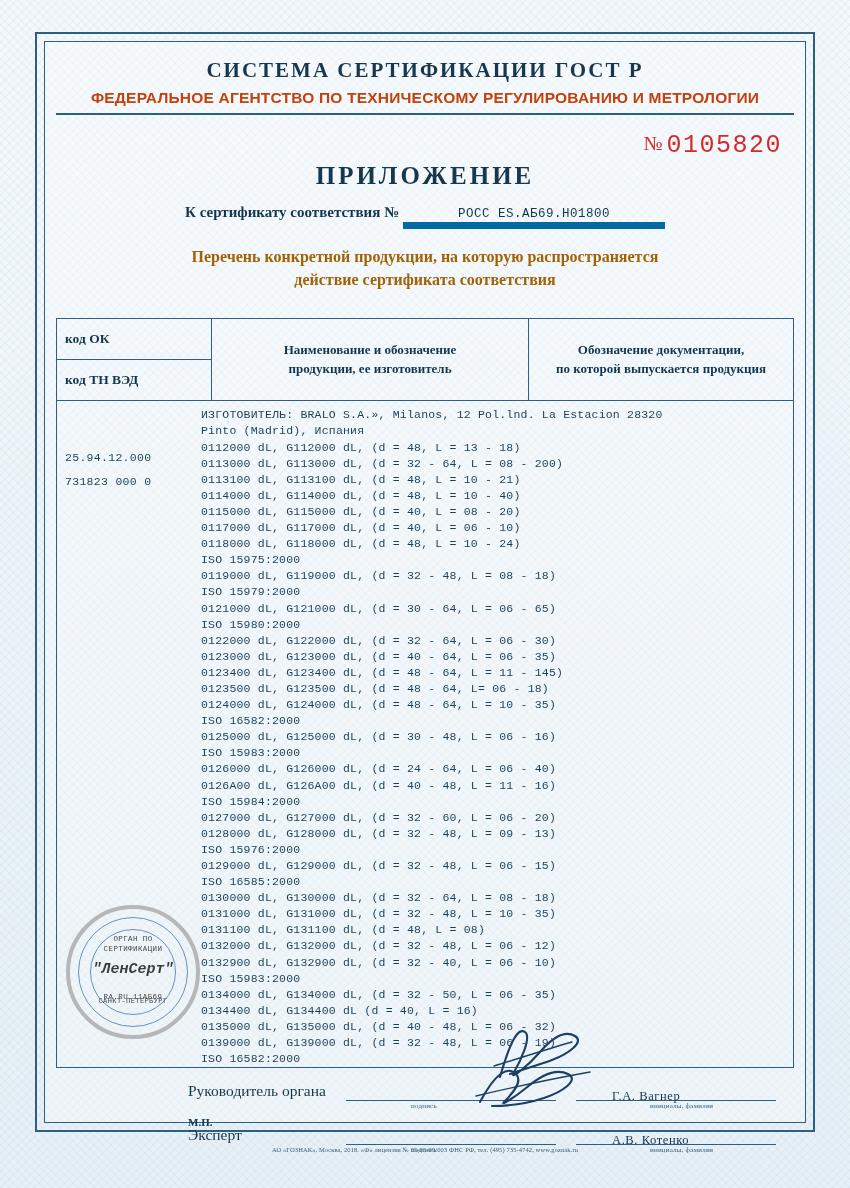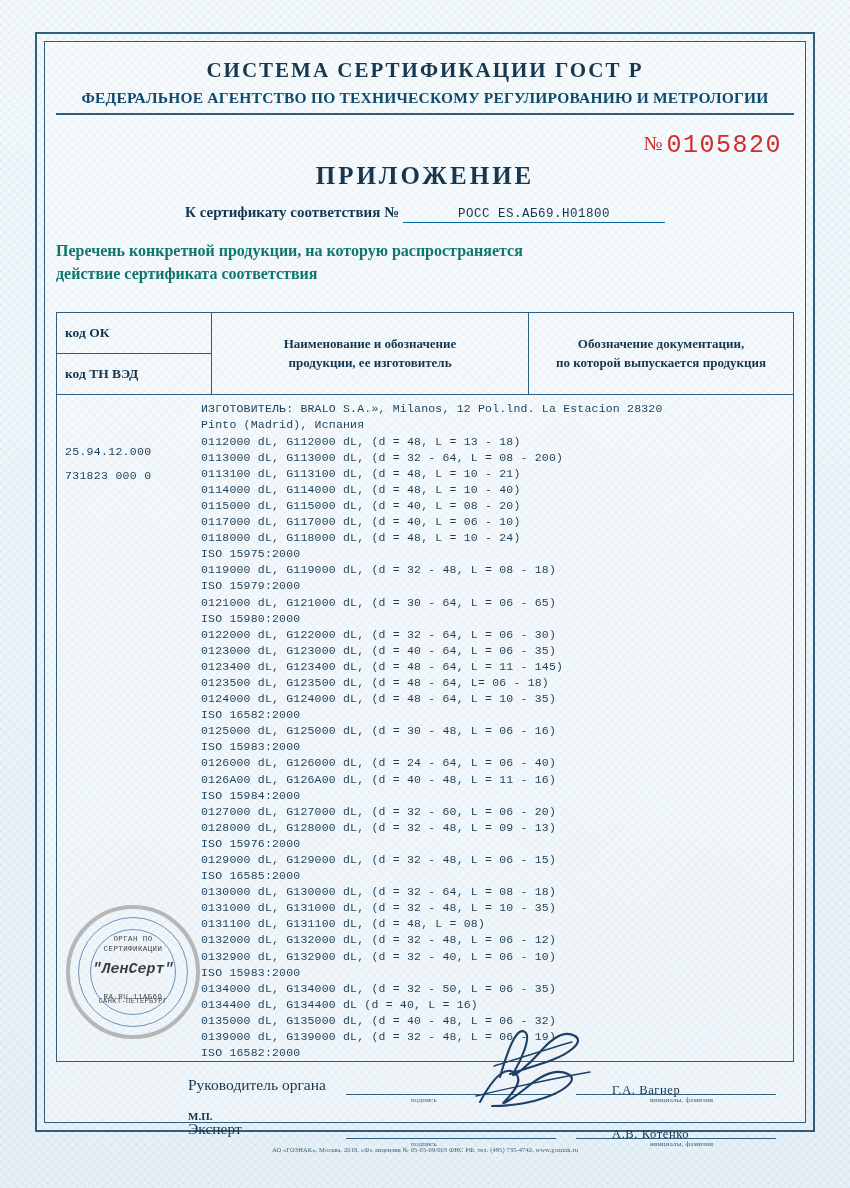--- a/index.html
+++ b/index.html
@@ -65,25 +65,25 @@
     text-align: center;
   }
   .header .line1 {
     font-family: "Liberation Serif", serif;
     font-weight: bold;
     font-size: 21px;
     letter-spacing: 2px;
     color: #17374f;
   }
   .header .line2 {
-    font-family: Liberation Serif, serif;
+    font-family: Liberation Sans, sans-serif;
     font-weight: bold;
     font-size: 15.5px;
     letter-spacing: 0.2px;
-    color: #0c4a6e;
+    color: #c2410c;
     margin-top: 6px;
     white-space: nowrap;
   }
 
   
   .num-row {
     text-align: right;
     margin-top: 16px;
     padding-right: 12px;
     white-space: nowrap;
@@ -113,35 +113,36 @@
   .cert-row {
     margin-top: 14px;
     text-align: center;
     font-size: 15px;
     white-space: nowrap;
   }
   .cert-row .lbl { font-weight: bold; }
   .cert-row .cert-no {
     display: inline-block;
     min-width: 250px;
-    border-bottom: 1px solid #0369a1;
+    border-bottom: 7px solid #0369a1;
     font-family: "Liberation Mono", monospace;
     font-size: 12.5px;
     letter-spacing: 0.5px;
     text-align: center;
     padding: 0 6px 1px 6px;
     vertical-align: baseline;
   }
 
   .subtitle {
     margin-top: 16px;
+    text-align: center;
     font-weight: bold;
     font-size: 16px;
     line-height: 1.45;
-    color: #0f766e;
+    color: #a16207;
   }
 
   
   .tbl {
     margin-top: 27px;
     width: 100%;
     border-collapse: collapse;
     table-layout: fixed;
   }
   .tbl td, .tbl th {

